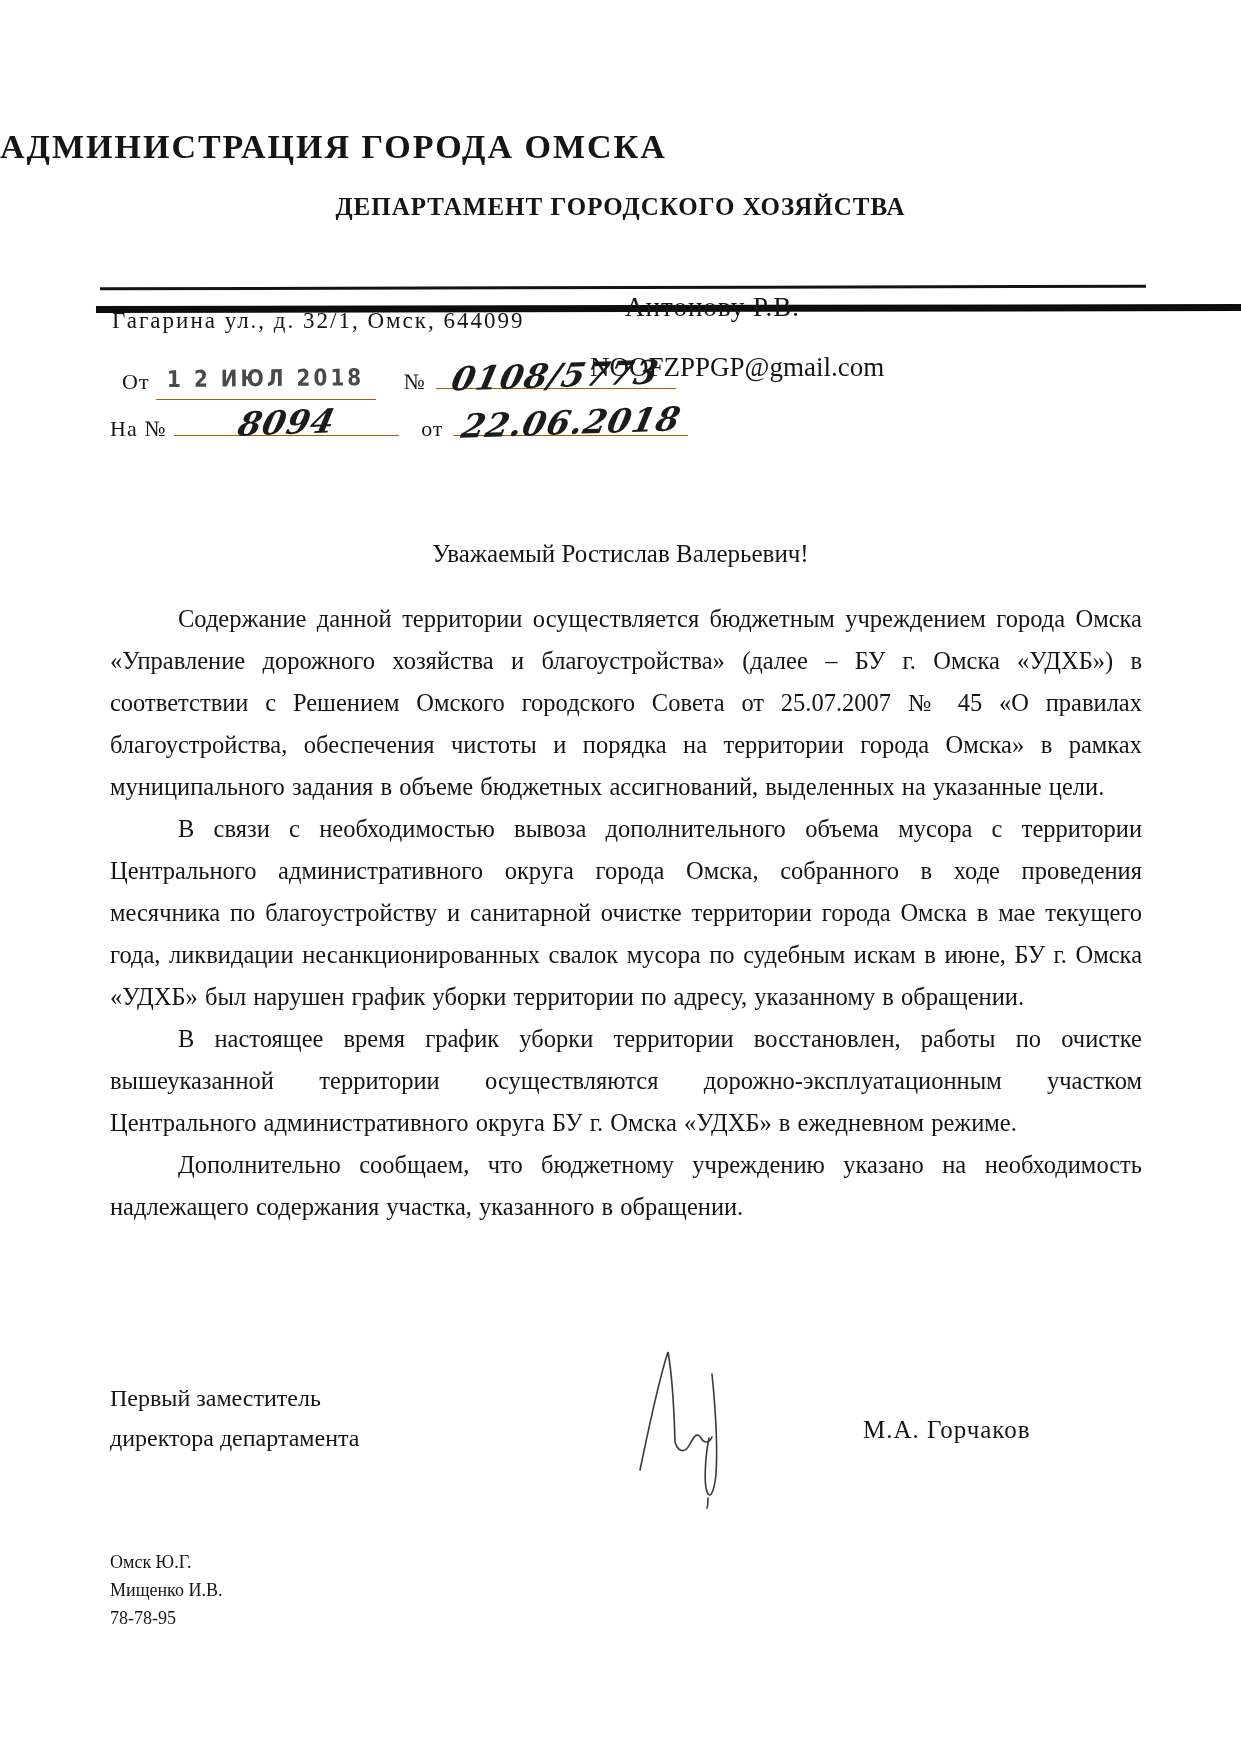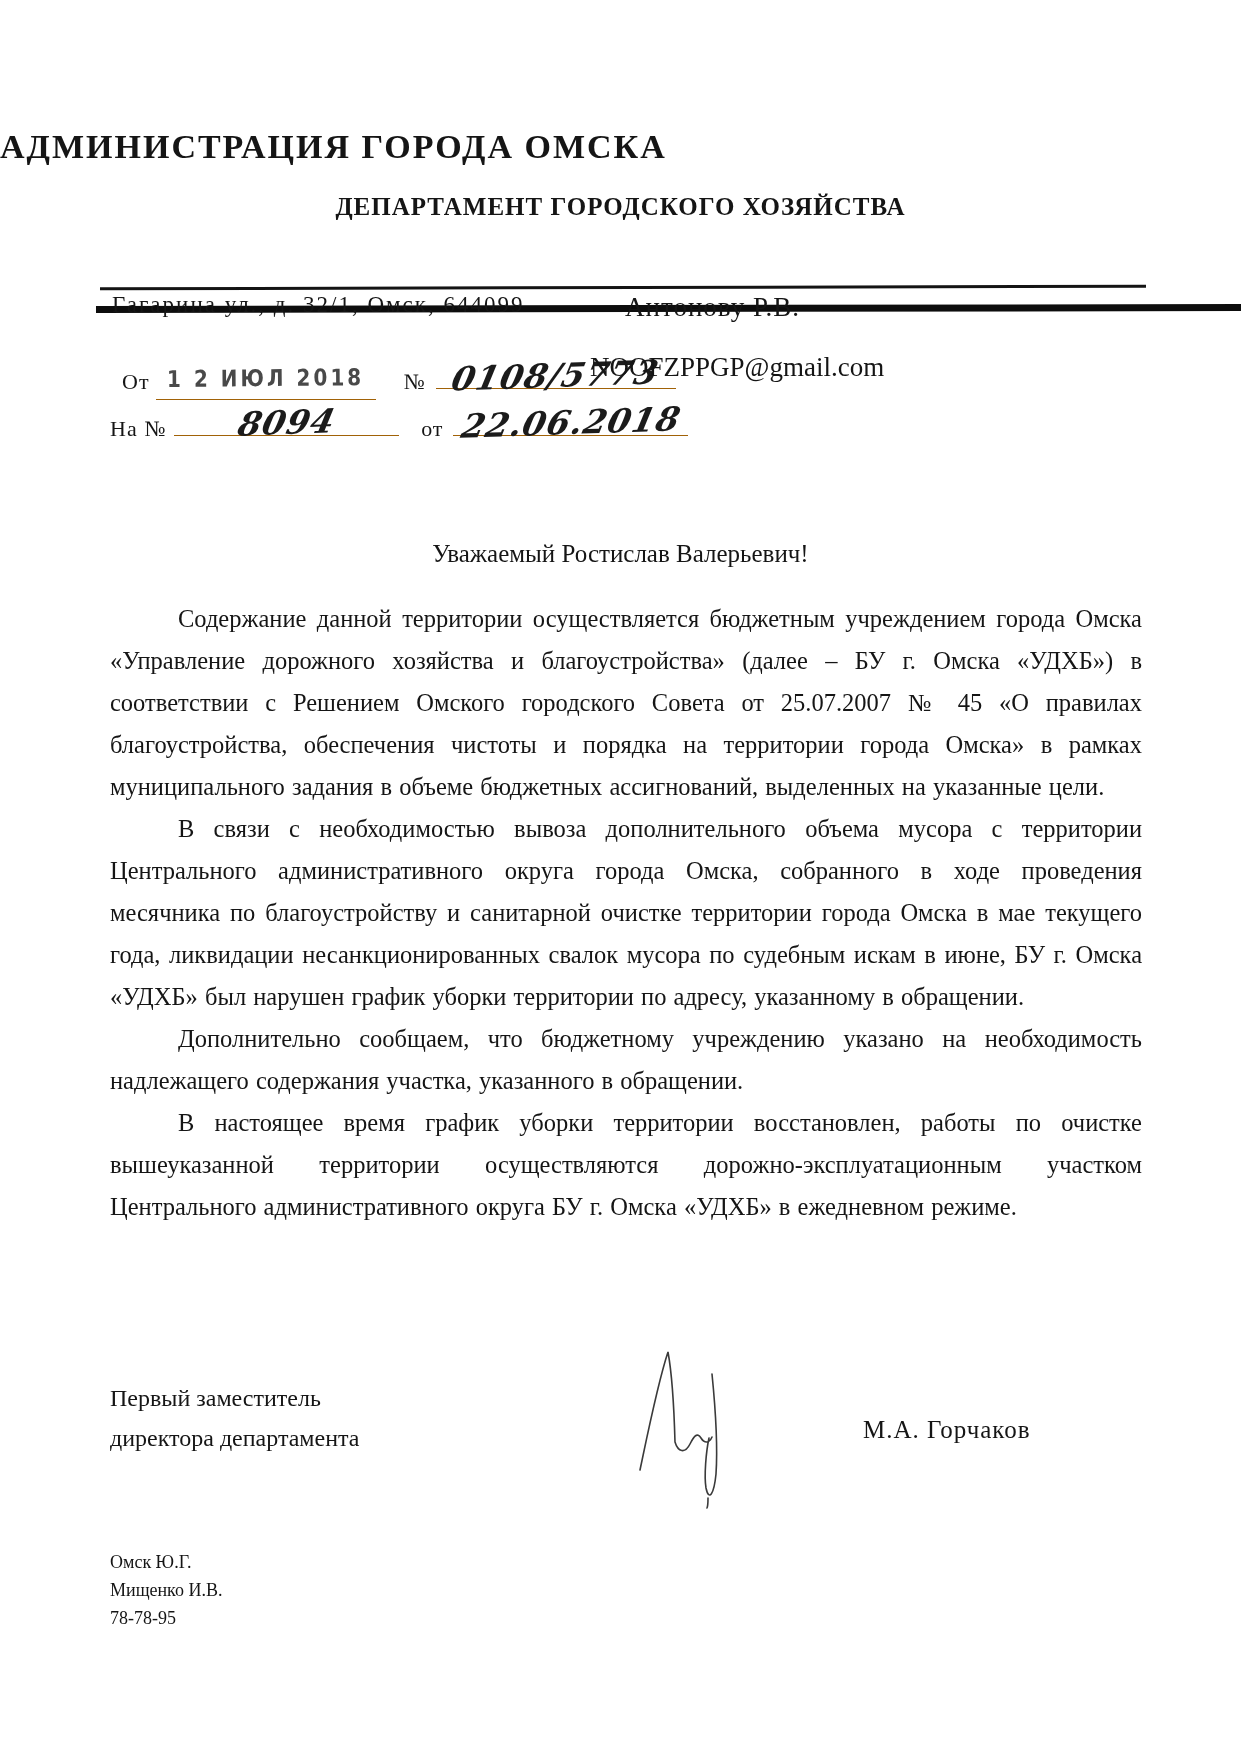--- a/index.html
+++ b/index.html
@@ -24,21 +24,21 @@
   .rule-thin{
     position:absolute;top:286px;left:100px;width:1046px;height:3px;background:#141414;
     transform:rotate(-0.15deg);
   }
   .rule-thick{
     position:absolute;top:305px;left:96px;width:1145px;height:7px;background:#0d0d0d;
     transform:rotate(-0.1deg);
   }
   
   .address{
-    position:absolute;top:292px;left:112px;
+    position:absolute;top:308px;left:112px;
     font-size:23px;letter-spacing:2px;
   }
   .ref-line{position:absolute;font-size:22px;letter-spacing:1px;white-space:nowrap;}
   .from-line{top:358px;left:122px;}
   .reply-line{top:405px;left:110px;}
   .blank{
     display:inline-block;border-bottom:1px solid #a16207;
     text-align:center;vertical-align:baseline;height:30px;
   }
   .blank.b1{width:220px;margin-left:6px;margin-right:28px;}
@@ -122,22 +122,22 @@
   </div>
 
   <div class="recipient-name">Антонову Р.В.</div>
   <div class="recipient-email">NOOFZPPGP@gmail.com</div>
 
   <div class="salutation">Уважаемый Ростислав Валерьевич!</div>
 
   <div class="body-text">
     <p>Содержание данной территории осуществляется бюджетным учреждением города Омска «Управление дорожного хозяйства и благоустройства» (далее – БУ г. Омска «УДХБ») в соответствии с Решением Омского городского Совета от 25.07.2007 № 45 «О правилах благоустройства, обеспечения чистоты и порядка на территории города Омска» в рамках муниципального задания в объеме бюджетных ассигнований, выделенных на указанные цели.</p>
     <p>В связи с необходимостью вывоза дополнительного объема мусора с территории Центрального административного округа города Омска, собранного в ходе проведения месячника по благоустройству и санитарной очистке территории города Омска в мае текущего года, ликвидации несанкционированных свалок мусора по судебным искам в июне, БУ г. Омска «УДХБ» был нарушен график уборки территории по адресу, указанному в обращении.</p>
+    <p>В настоящее время график уборки территории восстановлен, работы по очистке вышеуказанной территории осуществляются дорожно-эксплуатационным участком Центрального административного округа БУ г. Омска «УДХБ» в ежедневном режиме.</p>
     <p>Дополнительно сообщаем, что бюджетному учреждению указано на необходимость надлежащего содержания участка, указанного в обращении.</p>
-    <p>В настоящее время график уборки территории восстановлен, работы по очистке вышеуказанной территории осуществляются дорожно-эксплуатационным участком Центрального административного округа БУ г. Омска «УДХБ» в ежедневном режиме.</p>
   </div>
 
   <div class="sig-position">
     <div>Первый заместитель</div>
     <div>директора департамента</div>
   </div>
 
   <svg class="sig-scribble" width="130" height="170" viewBox="0 0 130 170">
     <path d="M12 130 C20 92 30 42 40 12 C44 34 46 66 47 102
              M47 102 C50 112 57 114 62 104 C66 96 69 92 73 98 C76 103 81 104 84 97

